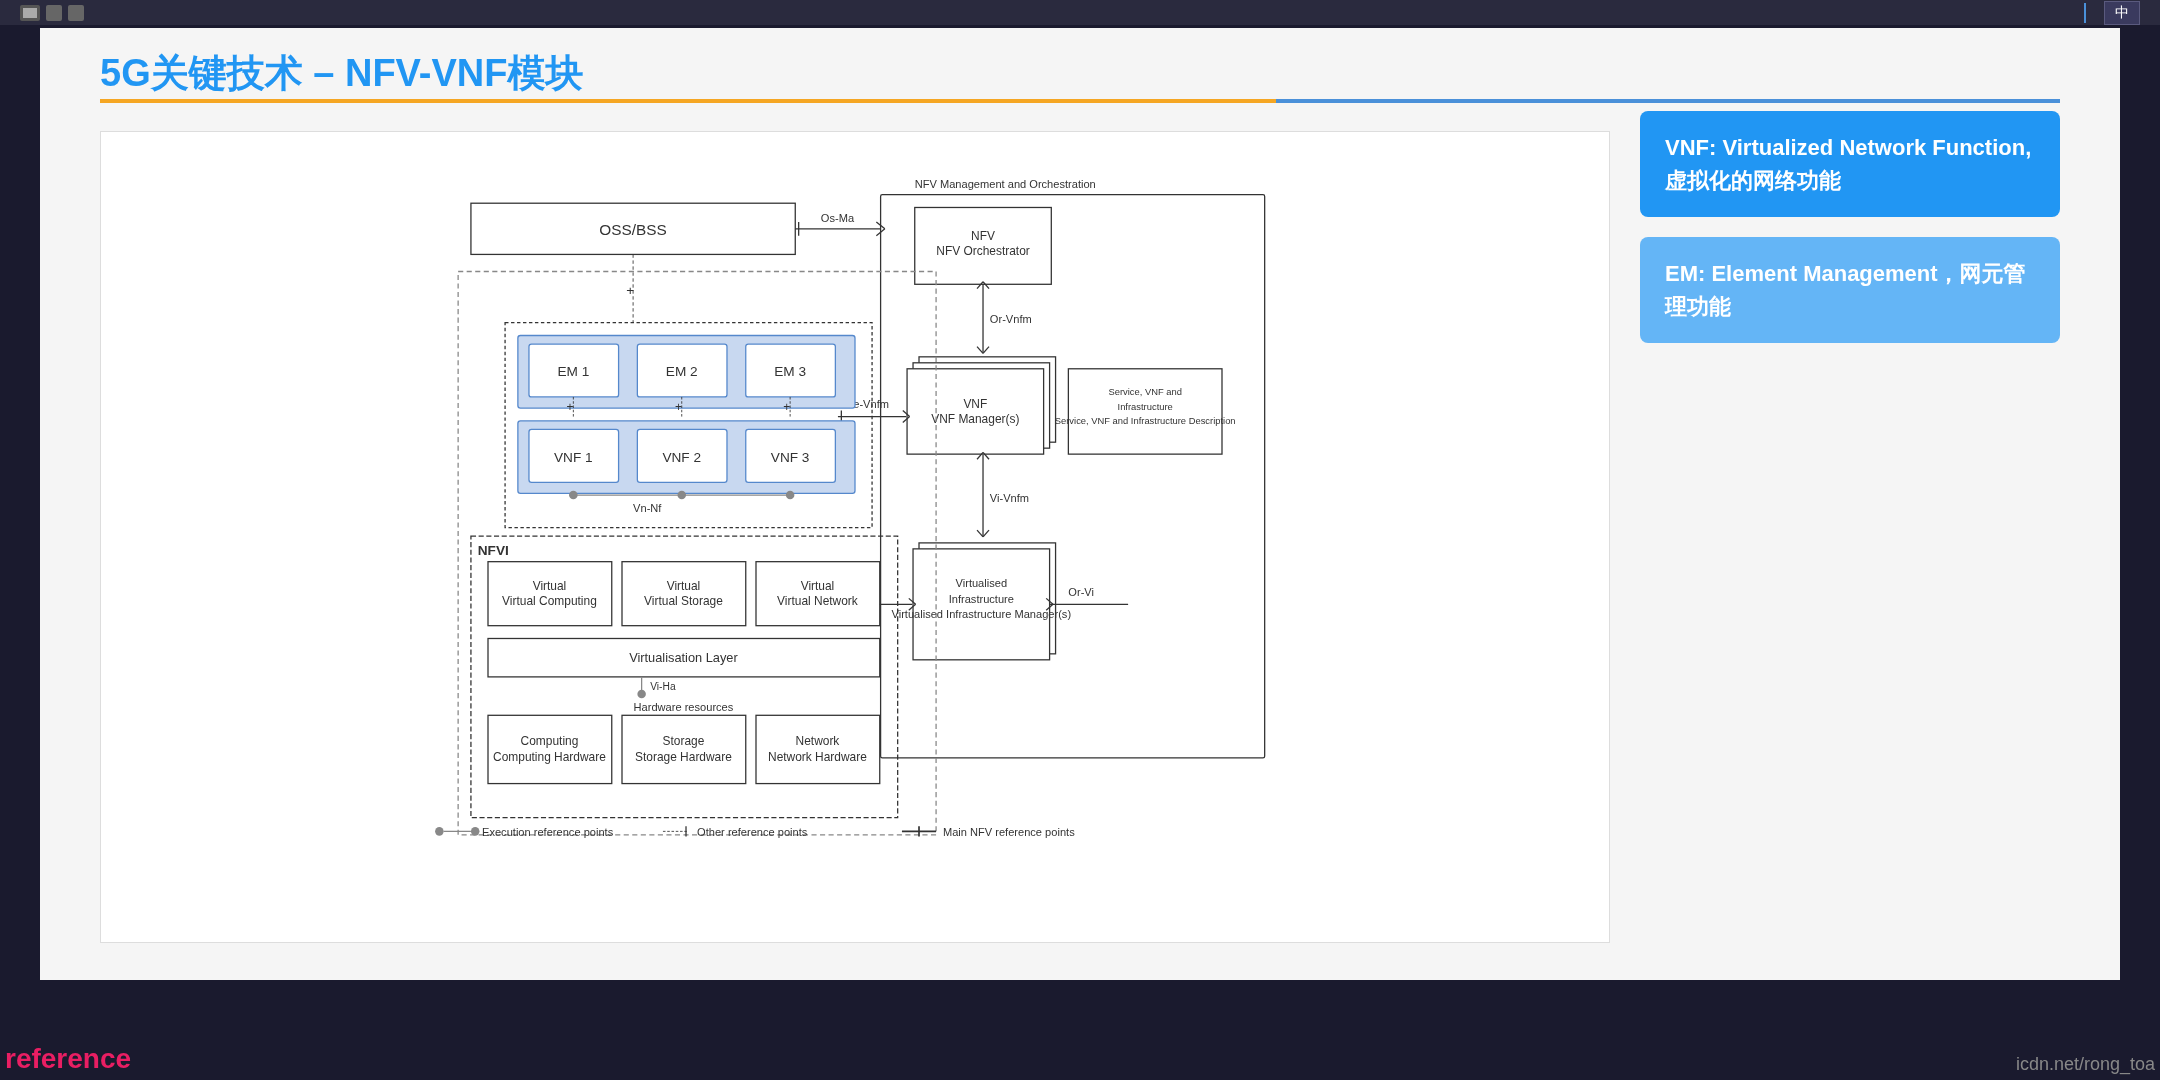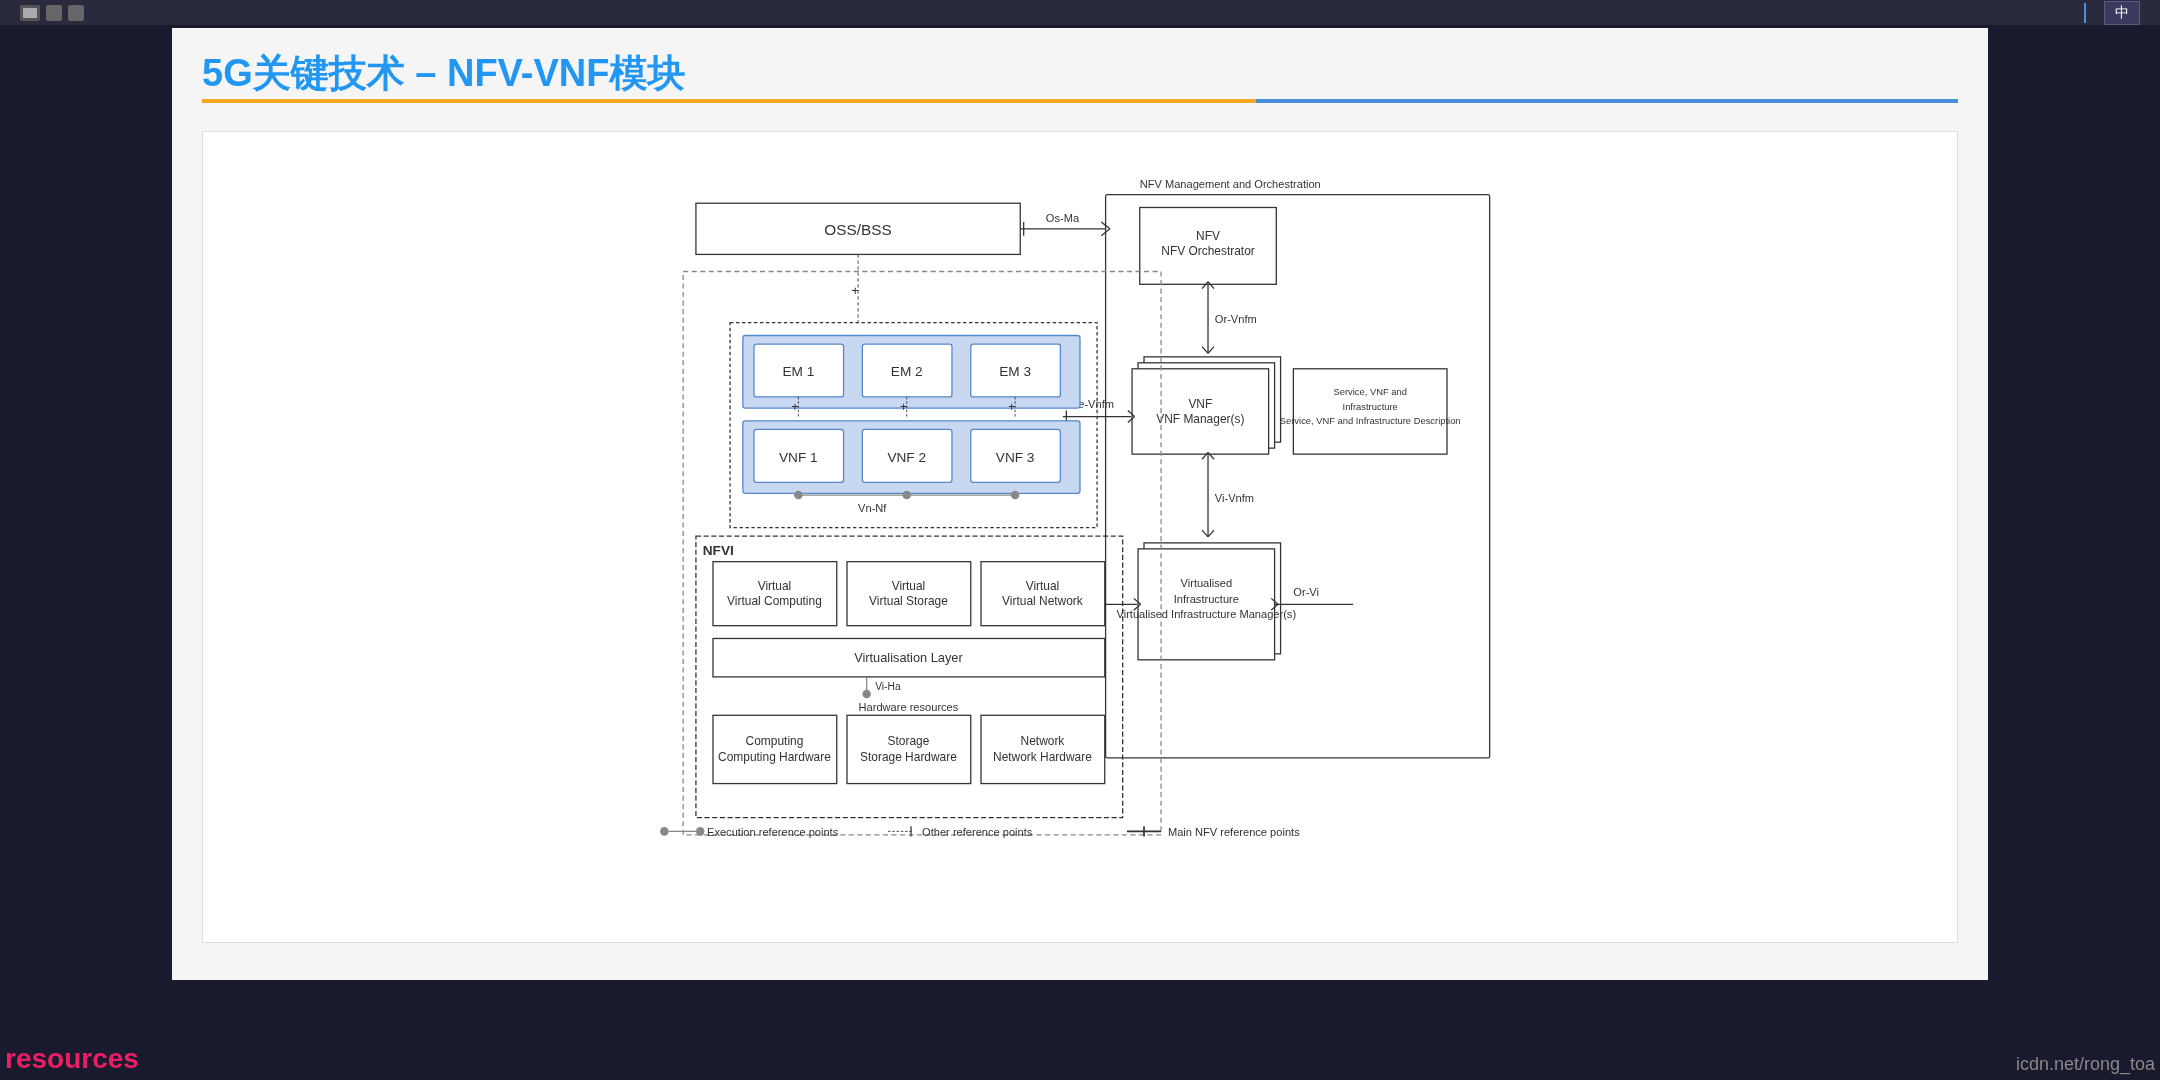--- a/index.html
+++ b/index.html
@@ -5,25 +5,25 @@
     * { box-sizing: border-box; margin: 0; padding: 0; }
     body {
       background: #1a1a2e;
       width: 2160px;
       height: 1080px;
       overflow: hidden;
       font-family: Arial, sans-serif;
     }
     .main-container {
       background: #f5f5f5;
-      width: 1816px;
+      width: 2080px;
       height: 980px;
       margin: 20px auto;
       position: relative;
-      padding: 20px 30px;
+      padding: 20px 60px;
     }
     .title-bar-line {
       height: 4px;
       background: linear-gradient(to right, #f5a623 60%, #4a90d9 40%);
       margin-bottom: 8px;
       width: 100%;
     }
     .title-text {
       font-size: 38px;
       font-weight: bold;
@@ -287,17 +287,21 @@
           <line x1="297" y1="2" x2="297" y2="14" stroke="#333" stroke-width="1.5"></line>
           <text x="310" y="13" font-size="13" fill="#333">Other reference points</text>
 
           <line x1="550" y1="8" x2="590" y2="8" stroke="#333" stroke-width="2"></line>
           <line x1="570" y1="2" x2="570" y2="14" stroke="#333" stroke-width="2"></line>
           <text x="598" y="13" font-size="13" fill="#333">Main NFV reference points</text>
         </g>
       </svg>
     </div>
 
+    <div class="right-panels">
+      <div class="info-box">VNF: Virtualized Network Function, 虚拟化的网络功能</div>
+      <div class="info-box light-blue">EM: Element Management，网元管理功能</div>
+    </div>
   </div>
 </div>
 
-<div class="logo">resources</div>
+<div class="logo">reference</div>
 <div class="watermark">icdn.net/rong_toa</div>
 
 </body></html>

